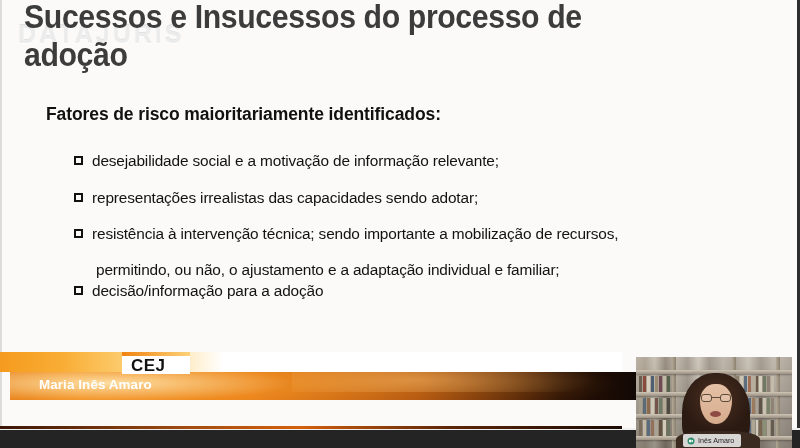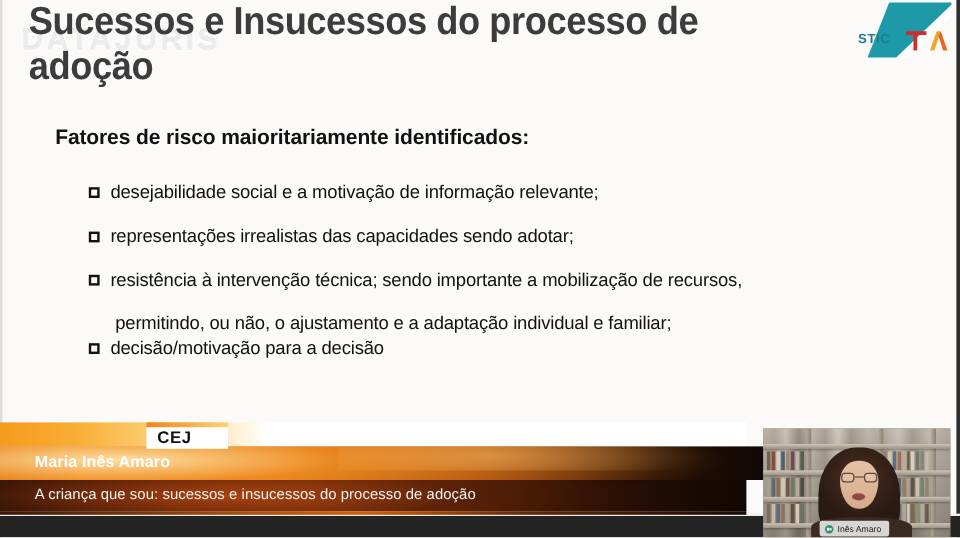--- a/index.html
+++ b/index.html
@@ -147,30 +147,30 @@
   .cej-bar {
     position: absolute;
     left: 122px; top: 0;
     width: 68px; height: 4px;
     background: linear-gradient(to right, #f0830f, #fdd27a);
     z-index: 3;
   }
   .cej-label {
     position: absolute;
     left: 131px; top: 4px;
-    font-size: 14px;
+    font-size: 17px;
     font-weight: 700;
     color: #111;
     letter-spacing: 0.5px;
     z-index: 4;
   }
 
   .banner-name-row {
     position: absolute;
-    left: 0; top: 20px;
+    left: 10px; top: 20px;
     width: 704px; height: 28px;
     background:
       radial-gradient(120% 300% at 14% 40%, rgba(255,228,170,0.95) 0%, rgba(255,170,48,0.55) 22%, rgba(0,0,0,0) 60%),
       linear-gradient(to right, #cf5a09 0%, #e2700d 10%, #d8610a 34%, #9a3d06 58%, #2a1004 78%, #050505 95%, #000 100%);
     overflow: hidden;
   }
   .banner-name-row::after {
     content: "";
     position: absolute;
     left: 40%; top: -10px;
@@ -387,72 +387,56 @@
 <body>
 
 <div id="screen">
 
   <div class="slide">
 
     <div class="watermark">DATAJURIS</div>
 
     <h1 class="slide-title">Sucessos e Insucessos do processo de adoção</h1>
 
-    <div class="logo">
-      <svg width="104" height="50" viewBox="0 0 104 50">
-        <polygon points="34,48 52,2 104,2 104,4 58,48" fill="#1d99a8"></polygon>
-        <polygon points="58,48 104,4 104,14 70,48" fill="#ffffff" opacity="0.92"></polygon>
-        <text x="26" y="36" font-family="Liberation Sans, sans-serif" font-size="11" font-weight="700" fill="#1d7f90" letter-spacing="0.5">STIC</text>
-        <g>
-          <rect x="66" y="26" width="17" height="3.2" fill="#d42b2b"></rect>
-          <rect x="72.2" y="26" width="3.2" height="16" fill="#d42b2b"></rect>
-          <polygon points="86,42 91.5,26 95,26 89.6,42" fill="#f0a52e"></polygon>
-          <polygon points="95,26 100.5,42 97,42 93,29.5" fill="#e8651f"></polygon>
-        </g>
-      </svg>
-    </div>
 
     <div class="body-wrap">
       <div class="heading">Fatores  de risco maioritariamente identificados:</div>
 
       <ul class="bullets">
         <li class="bullet">
           <span class="bullet-marker"></span>
           <span class="bullet-text">desejabilidade social e a motivação de informação relevante;</span>
         </li>
         <li class="bullet">
           <span class="bullet-marker"></span>
           <span class="bullet-text">representações irrealistas das capacidades sendo adotar;</span>
         </li>
         <li class="bullet">
           <span class="bullet-marker"></span>
           <span class="bullet-text">resistência à intervenção técnica; sendo importante a mobilização de recursos,</span>
         </li>
         <li class="bullet-cont">permitindo, ou não, o ajustamento e a adaptação individual e familiar;</li>
         <li class="bullet">
           <span class="bullet-marker"></span>
-          <span class="bullet-text">decisão/motivação para a decisão</span>
+          <span class="bullet-text">decisão/informação para a adoção</span>
         </li>
       </ul>
     </div>
   </div>
 
   <div class="banner">
     <div class="banner-top-glow"></div>
     <div class="cej-box"></div>
     <div class="cej-bar"></div>
     <div class="cej-label">CEJ</div>
 
     <div class="banner-name-row">
       <div class="speaker-name">Maria Inês Amaro</div>
     </div>
 
-    <div class="banner-sub-row">
-      <div class="session-sub">A criança que sou: sucessos e insucessos do processo de adoção</div>
-    </div>
 
     <div class="banner-bottom-rule"></div>
   </div>
 
   <div class="bottom-strip-edge"></div>
   <div class="bottom-strip"></div>
 
   <div class="video-panel">
 
 

